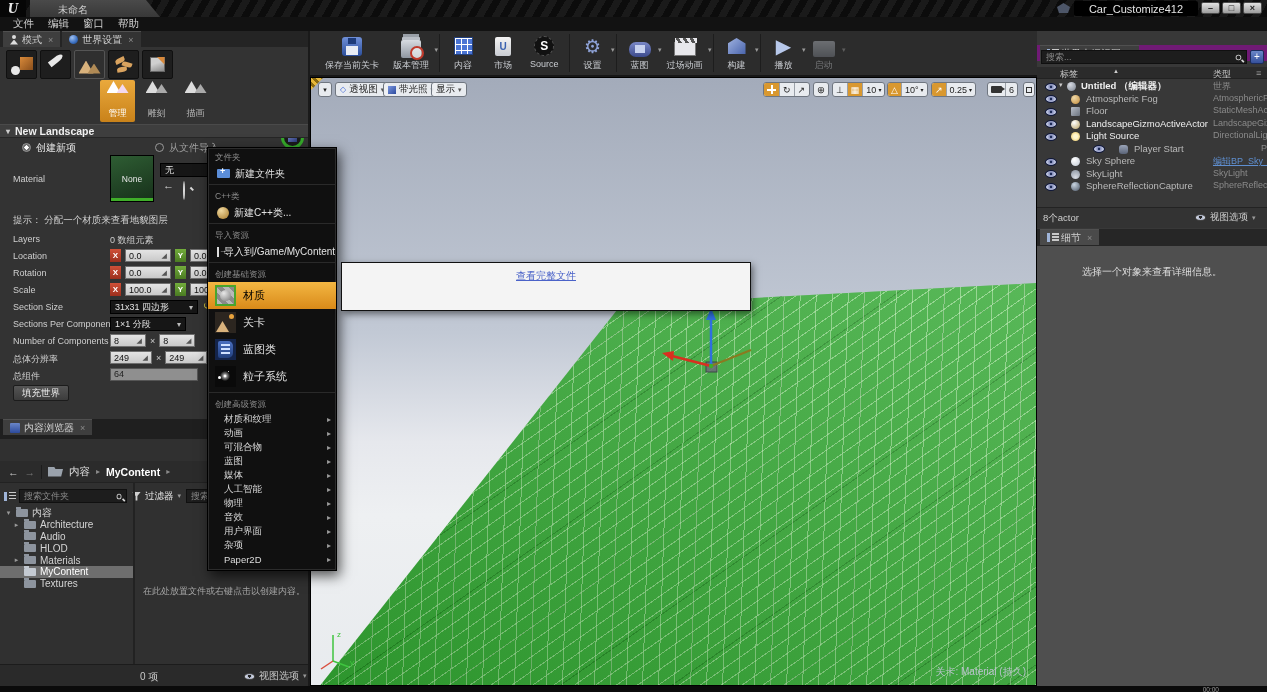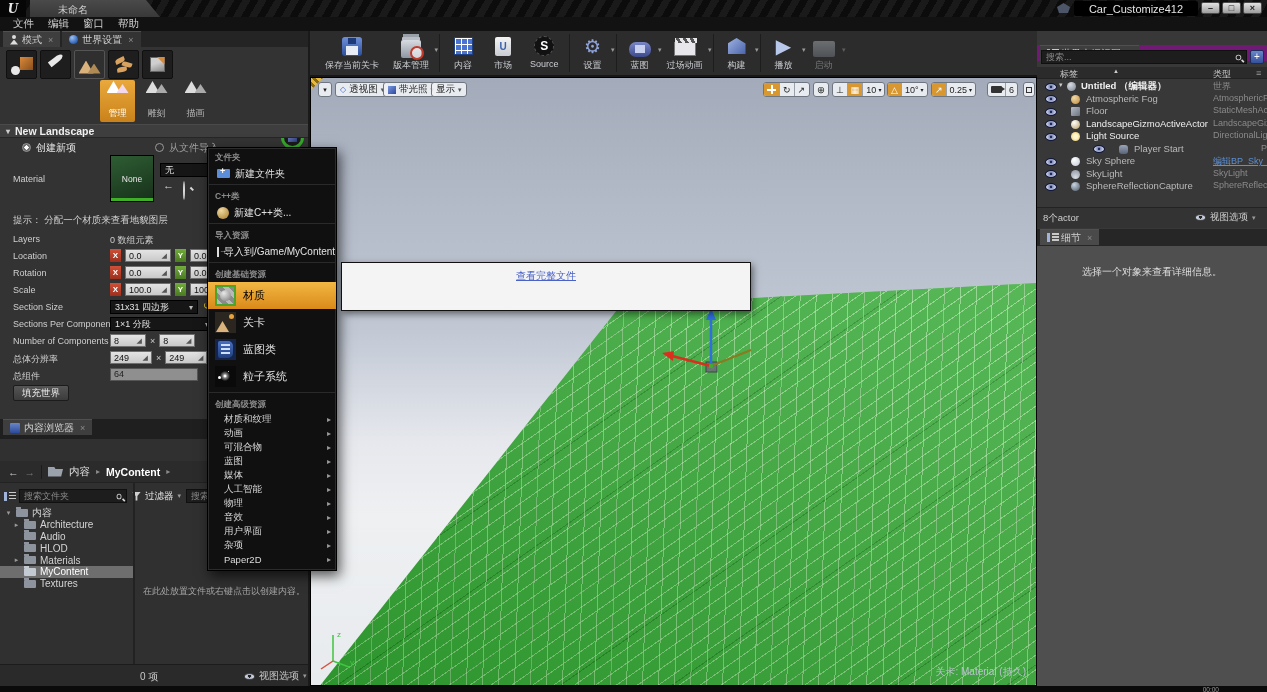--- a/index.html
+++ b/index.html
@@ -205,21 +205,21 @@
   .cam-ico:after { content:""; position:absolute; right:-3px; top:1px; border-left:3px solid #333;
     border-top:2.5px solid transparent; border-bottom:2.5px solid transparent; }
   #vp-level { position:absolute; right:10px; bottom:6px; font-size:10px; color:#b9c2cc; }
   #corner-flag { position:absolute; left:0; top:0; width:12px; height:12px;
     background:repeating-linear-gradient(45deg,#e8b93a 0 3px,#8a6a10 3px 6px);
     clip-path:polygon(0 0,100% 0,0 100%); }
 
   
   #ctx-menu { left:207px; top:147px; width:130px; background:#101010; border:1px solid #000;
     box-shadow:3px 5px 12px rgba(0,0,0,.65), inset 0 0 0 1px #2c2c2c; padding-bottom:4px; }
-  .ctx-header { color:#8c8c8c; font-size:8.5px; padding:4px 7px 1px;font-weight:bold; }
+  .ctx-header { color:#8c8c8c; font-size:8.5px; padding:4px 7px 1px; }
   .ctx-sep { border-top:1px solid #2a2a2a; margin:2px 0; }
   .ctx-item { height:17px; display:flex; align-items:center; gap:5px; padding:0 4px 0 9px;
     color:#e3e3e3; font-size:10px; white-space:nowrap; overflow:hidden; }
   .ctx-big { height:27px; display:flex; align-items:center; gap:7px; padding-left:7px;
     color:#e3e3e3; font-size:11px; }
   .ctx-big.hl { background:linear-gradient(#f3b743,#d98a19); color:#000; }
   .ctx-adv { height:14px; display:flex; align-items:center; padding:0 5px 0 16px; color:#dcdcdc; font-size:9.5px; }
   .ctx-adv .sub { margin-left:auto; color:#9a9a9a; font-size:8px; }
   .ci-folderplus { width:13px; height:9px; background:#5b8dd8; border-radius:1px; position:relative; }
   .ci-folderplus:before { content:"+"; position:absolute; left:3px; top:-3px; color:#fff; font-size:9px; font-weight:bold; }
@@ -458,21 +458,21 @@
   </div>
 
   <span class="abs prop-label" style="left:13px;top:271px;">Section Size</span>
   <div class="abs ddown" style="left:110px;top:269px;width:88px;">
     <span>31x31 四边形</span>
       <span class="ar">▾</span>
   </div>
   <span class="abs" style="left:203px;top:269px;color:#d9c93a;font-size:10px;">↺</span>
 
   <span class="abs prop-label" style="left:13px;top:288px;">Sections Per Component</span>
-  <div class="abs ddown" style="left:110px;top:286px;width:104px;">
+  <div class="abs ddown" style="left:110px;top:286px;width:76px;">
     <span>1×1 分段</span>
       <span class="ar">▾</span>
   </div>
 
   <span class="abs prop-label" style="left:13px;top:305px;">Number of Components</span>
   <div class="abs row" style="left:110px;top:303px;gap:4px;color:#ccc;font-size:9px;">
     <span class="lightfield" style="width:36px;">
         <span>8</span>
         <span class="grip">◢</span>
       </span>

